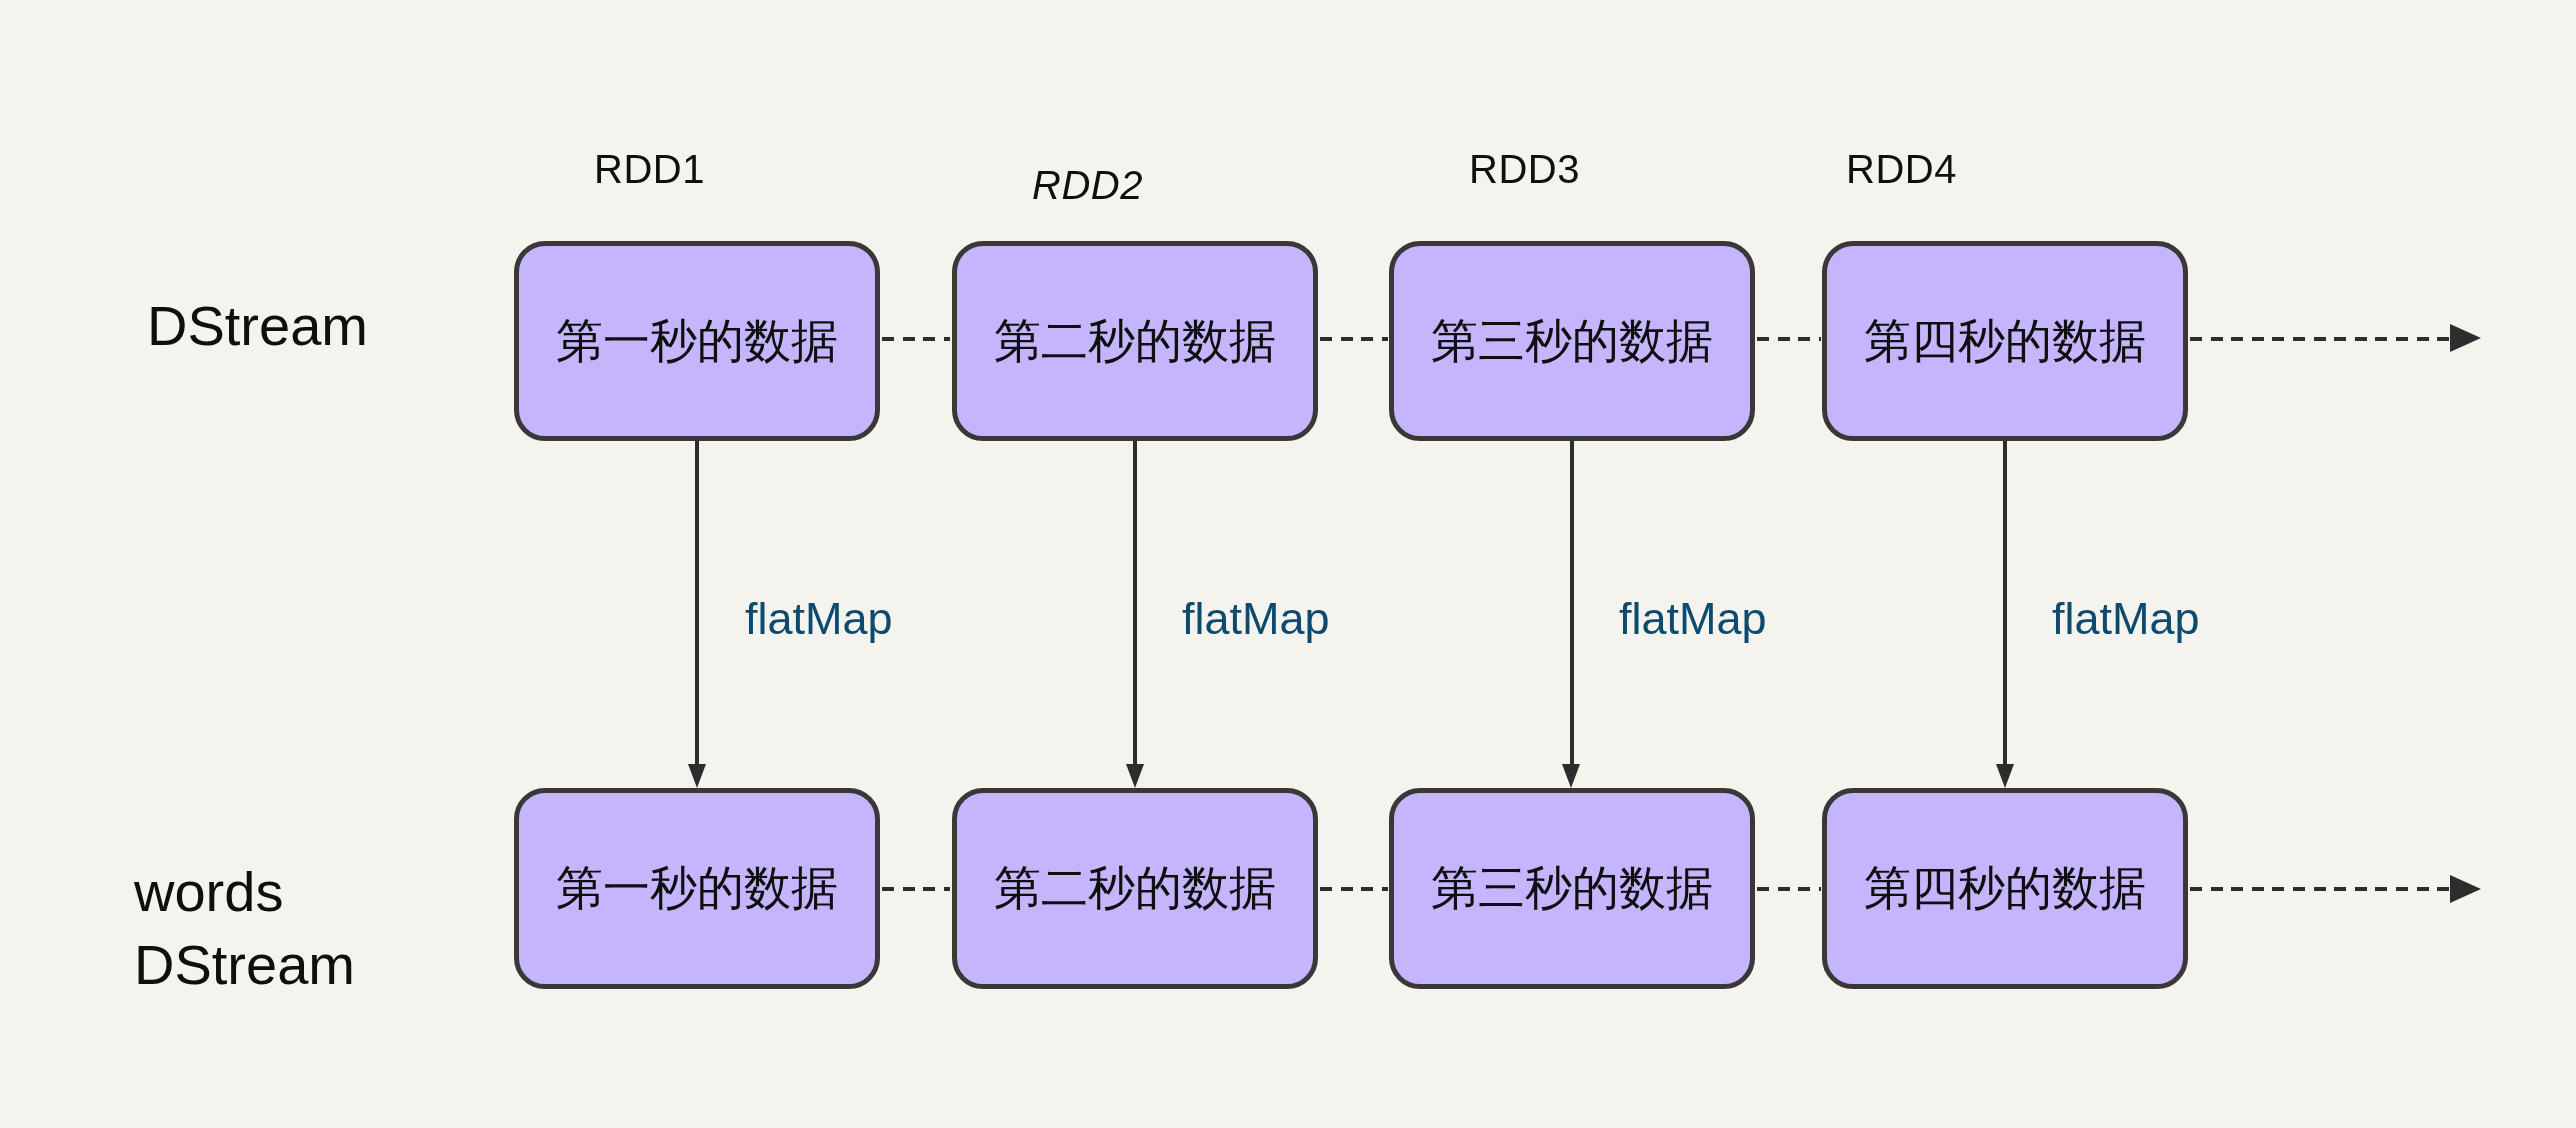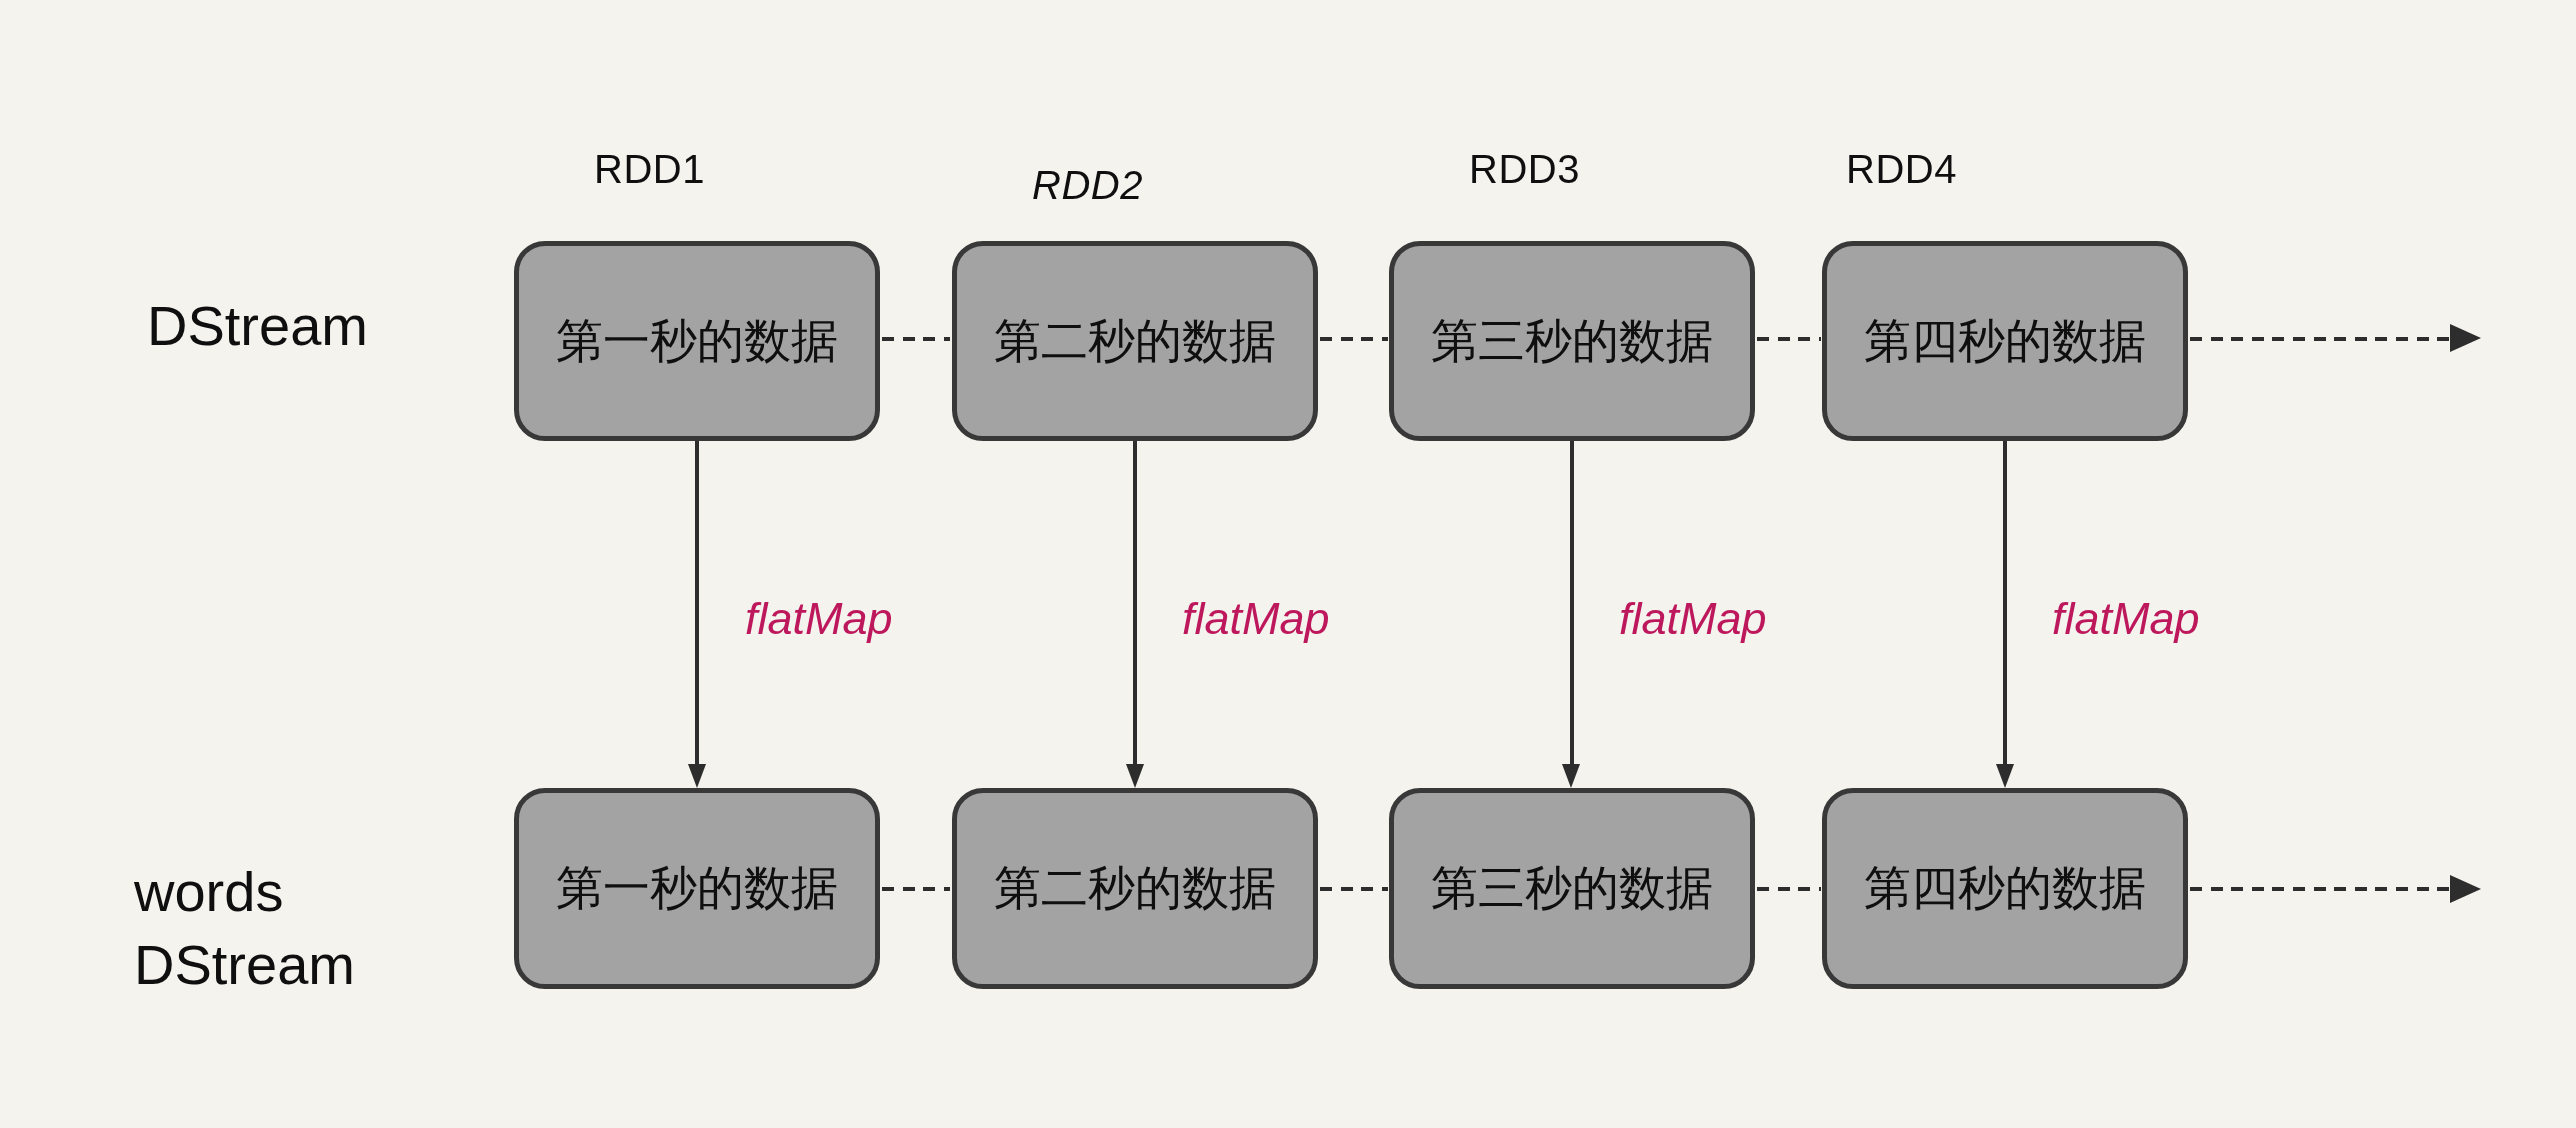--- a/index.html
+++ b/index.html
@@ -26,21 +26,21 @@
     position:absolute;
     font-size:56px;
     line-height:73px;
     color:#0f0f0f;
     white-space:nowrap;
   }
   .dbox{
     position:absolute;
     width:366px;
     box-sizing:border-box;
-    background:#a3a3a3;
+    background:#c4b5fd;
     border:5.4px solid #383838;
     border-radius:31px;
     display:flex;
     align-items:center;
     justify-content:center;
   }
   .dbox .cell-text{
     font-size:47px;
     color:#0f0f0f;
     white-space:nowrap;
@@ -67,23 +67,22 @@
   .arrow-head-down{
     position:absolute;
     width:0;height:0;
     border-left:9.2px solid transparent;
     border-right:9.2px solid transparent;
     border-top:24px solid #2d2d2d;
   }
   .flatmap-label{
     position:absolute;
     font-size:45px;
-    color:#be185d;
+    color:#0c4a6e;
     white-space:nowrap;
-    font-style:italic;
   }
 </style>
 </head>
 <body>
 
 <div class="canvas">
 
   <div class="row-label" style="left:147px;top:289px;">
     <div>DStream</div>
   </div>

